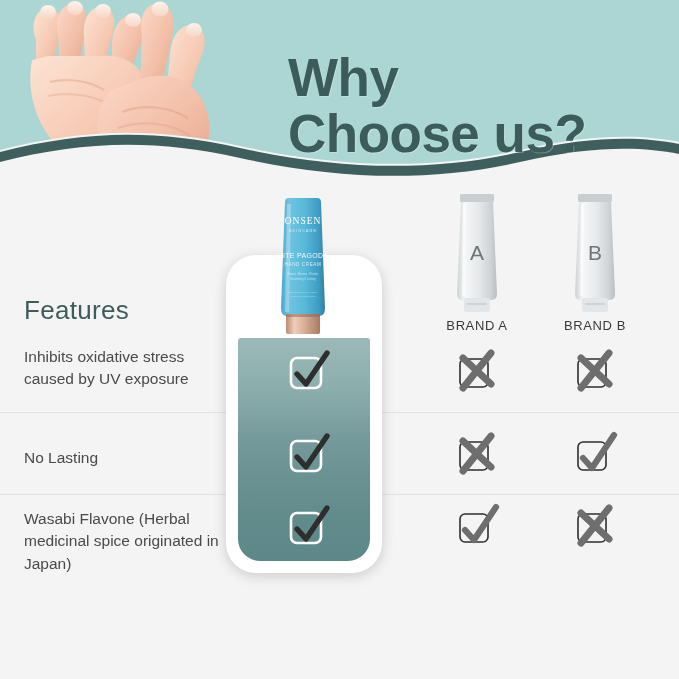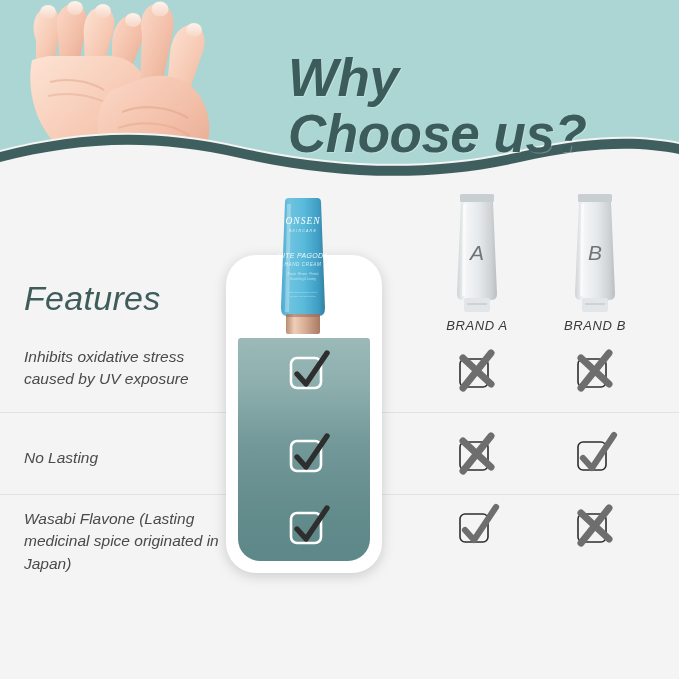--- a/index.html
+++ b/index.html
@@ -2,42 +2,42 @@
 <html><head>
 <meta charset="utf-8">
 <style>
   html,body{margin:0;padding:0;}
   body{
     width:679px;height:679px;overflow:hidden;
     background:#f4f4f4;
     font-family:"Liberation Sans", sans-serif;
     position:relative;
   }
-  #stage{position:absolute;inset:0;width:679px;height:679px;background:#7dd3fc;font-style:italic;}
+  #stage{position:absolute;inset:0;width:679px;height:679px;background:#7dd3fc;}
 
   
   .header{position:absolute;left:0;top:0;width:679px;height:176px;overflow:hidden;}
   .header-bg{position:absolute;inset:0;background:#abd6d3;}
   .header-wave{position:absolute;left:0;top:0;width:679px;height:176px;}
   .header-title{
     position:absolute;left:288px;top:14px;width:380px;
     color:#3c5b5b;font-weight:bold;font-size:53px;line-height:1.07;
     letter-spacing:-0.5px;text-shadow:1px 1px 0 rgba(255,255,255,.25);
   }
   .header-title .l2{display:block;}
 
   
   .hands{position:absolute;left:-8px;top:-6px;width:300px;height:185px;}
 
   
   .body-area{position:absolute;left:0;top:176px;width:679px;height:503px;background:#f4f4f4;}
 
   .features-title{
-    position:absolute;left:24px;top:279px;
-    font-size:34px;color:#3e5c5a;letter-spacing:.3px;
+    position:absolute;left:24px;top:295px;
+    font-size:26px;color:#3e5c5a;letter-spacing:.3px;
   }
 
   .divider{position:absolute;left:0;width:679px;height:1px;background:#e2e2e2;}
   .divider.d1{top:412px;}
   .divider.d2{top:494px;}
 
   .feature-text{
     position:absolute;left:24px;width:205px;
     font-size:15.5px;line-height:1.45;color:#4a4a4a;
   }
@@ -151,21 +151,21 @@
 
   <div class="body-area"></div>
 
   <div class="features-title">Features</div>
 
   <div class="divider d1"></div>
   <div class="divider d2"></div>
 
   <div class="feature-text f1">Inhibits oxidative stress caused by UV exposure</div>
   <div class="feature-text f2">No Lasting</div>
-  <div class="feature-text f3">Wasabi Flavone (Lasting medicinal spice originated in Japan)</div>
+  <div class="feature-text f3">Wasabi Flavone (Herbal medicinal spice originated in Japan)</div>
 
   <div class="hl-card"></div>
   <div class="hl-panel"></div>
 
   <svg class="tube" viewBox="0 0 52 142">
     <defs>
       <linearGradient id="tubeg" x1="0" y1="0" x2="1" y2="0">
         <stop offset="0%" stop-color="#4aa8ce"></stop>
         <stop offset="18%" stop-color="#6fc4e0"></stop>
         <stop offset="52%" stop-color="#59bada"></stop>

